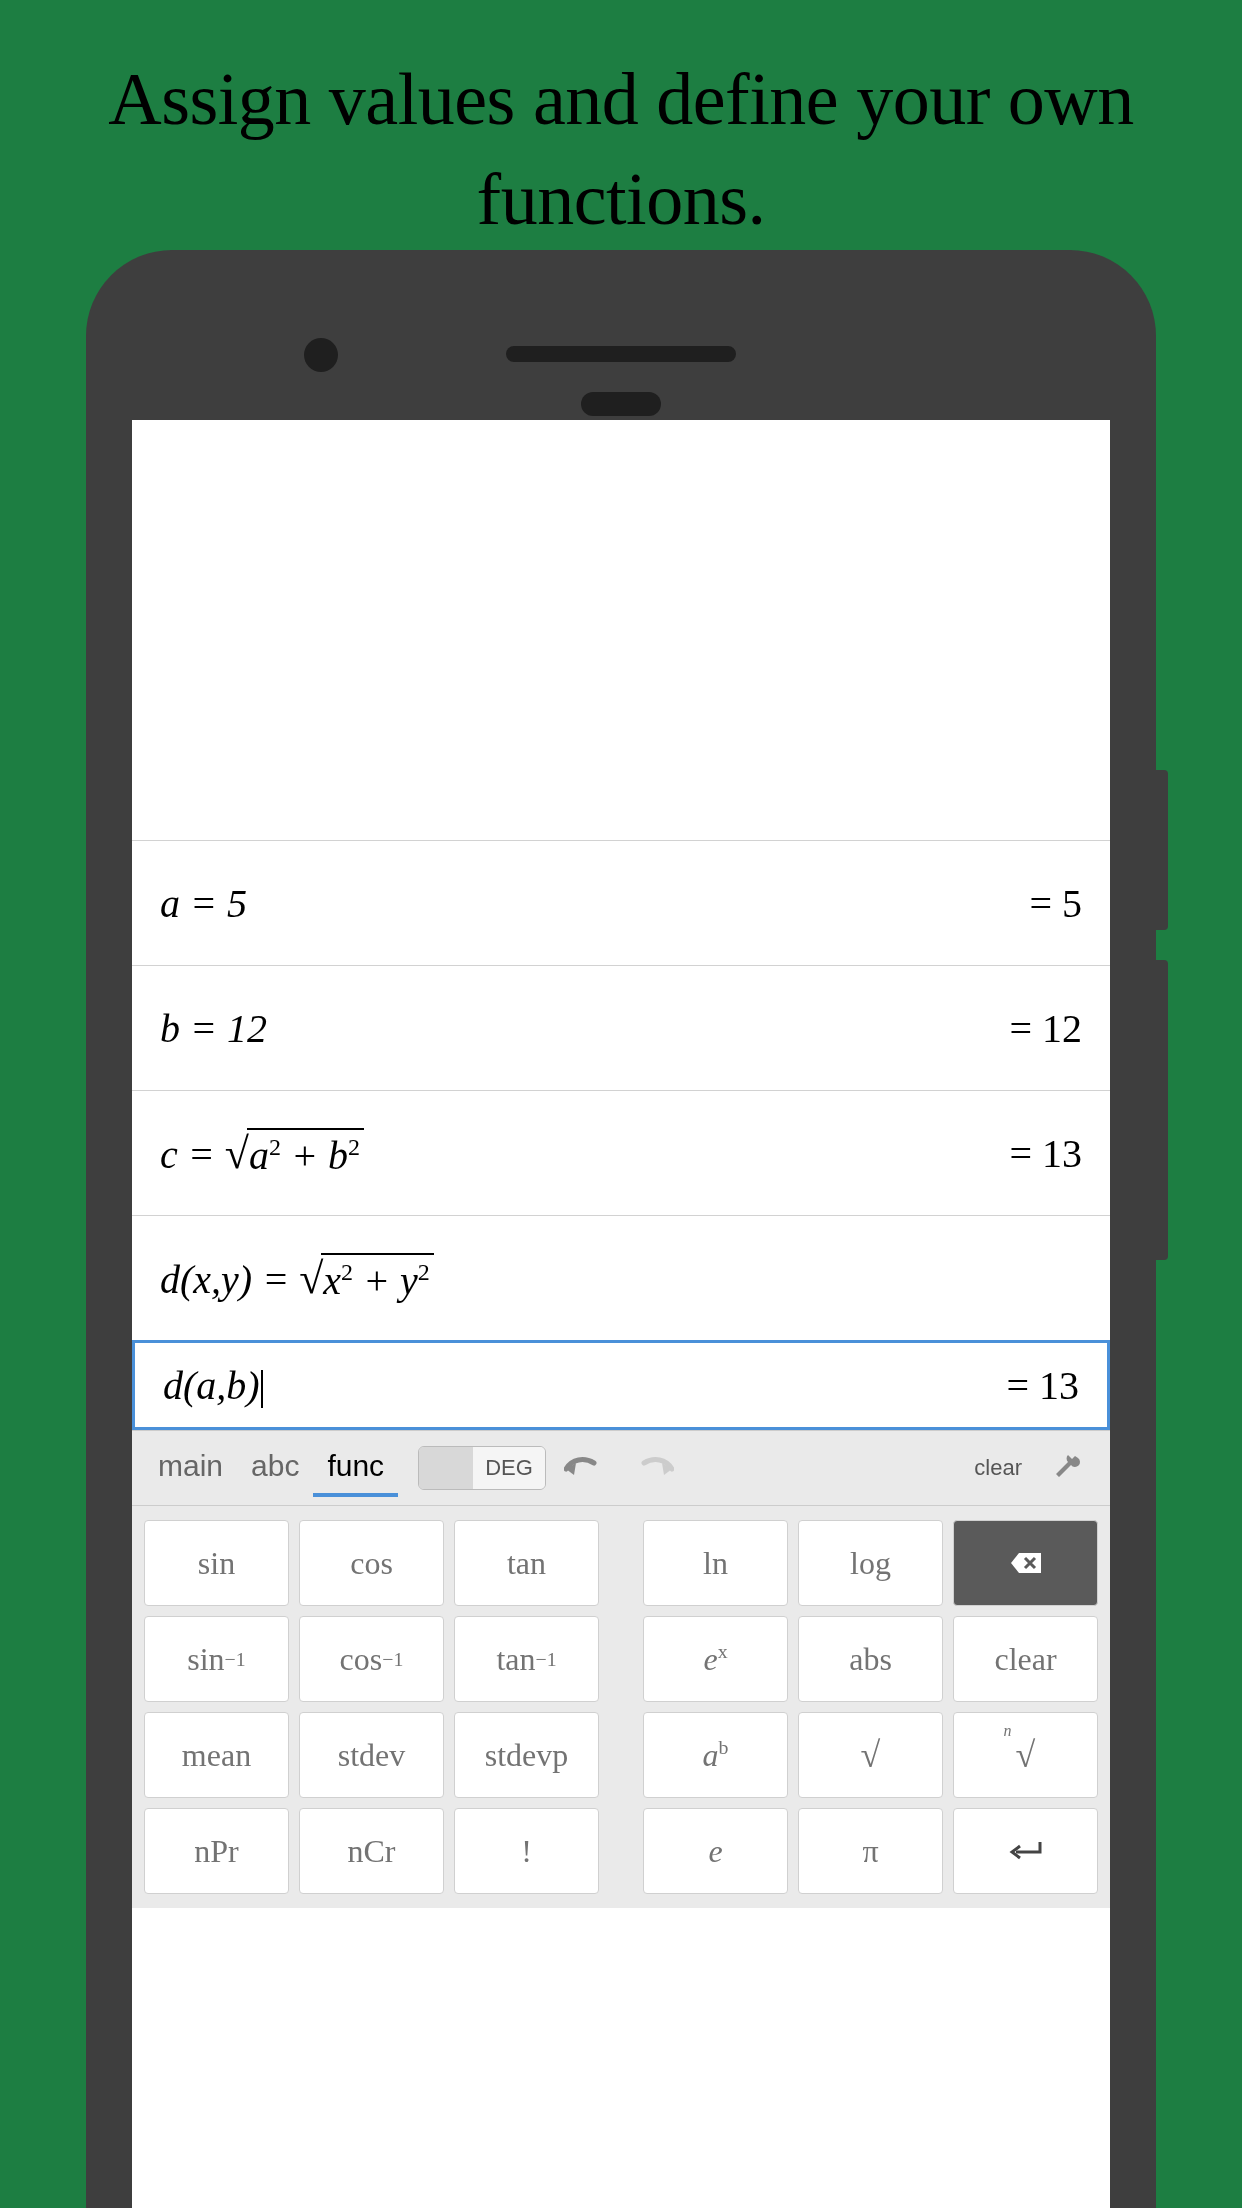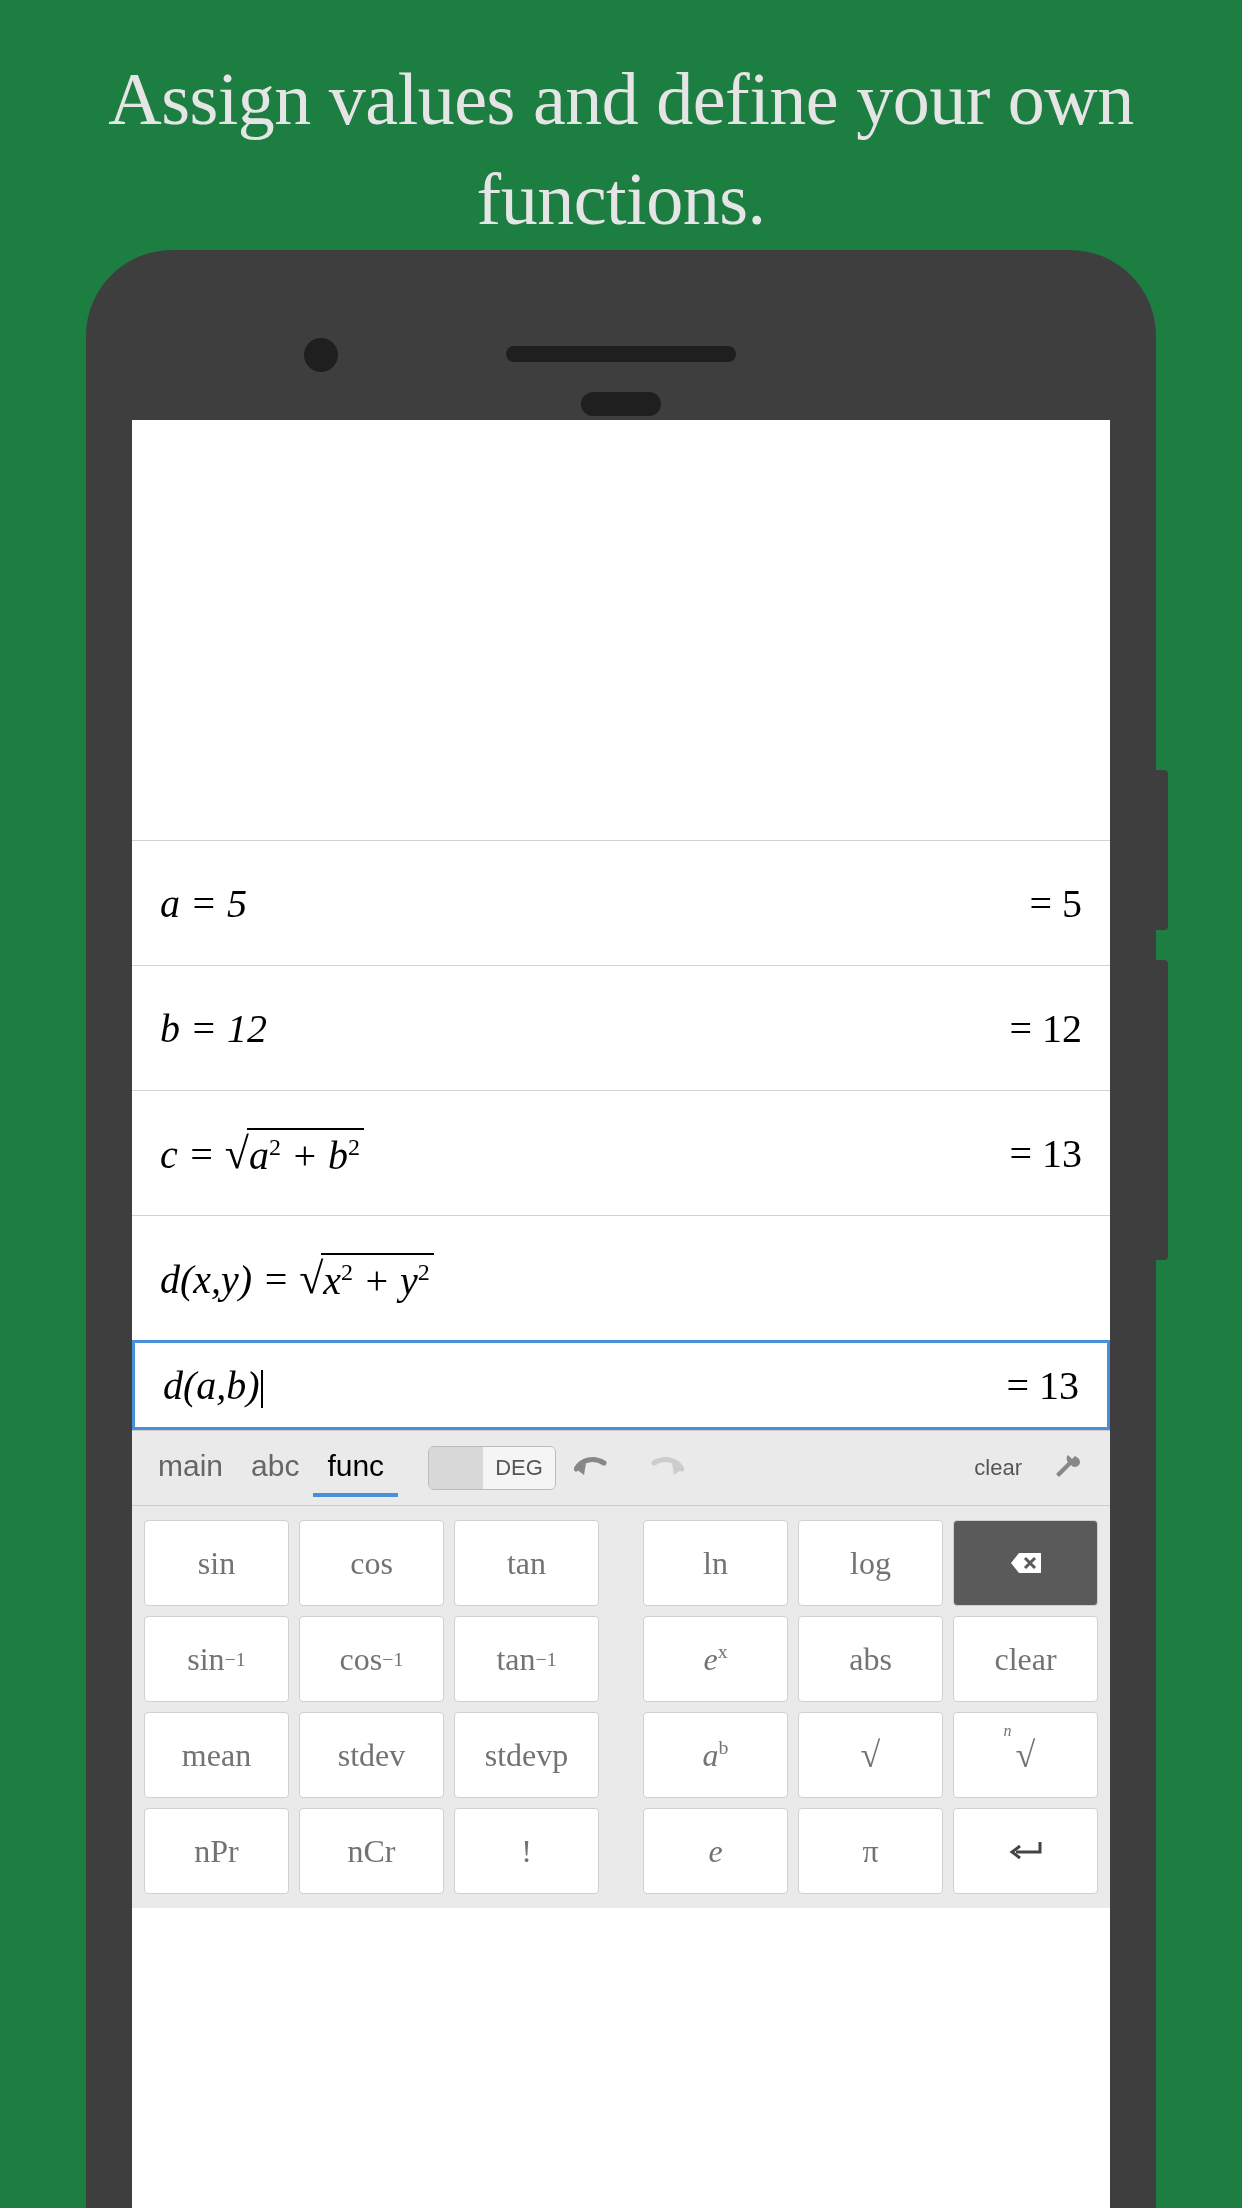--- a/index.html
+++ b/index.html
@@ -4,21 +4,21 @@
 <style>
 * { box-sizing: border-box; margin: 0; padding: 0; }
 body {
   background: #1d7e42;
   width: 1242px;
   height: 2208px;
   font-family: Georgia, 'Times New Roman', serif;
   overflow: hidden;
 }
 .headline {
-  color: #e5e5e5;
+  color: #000000;
   text-align: center;
   font-size: 74px;
   line-height: 1.35;
   padding: 50px 40px 0;
   letter-spacing: -0.5px;
 }
 .phone-frame {
   position: absolute;
   left: 86px;
   top: 250px;
@@ -142,21 +142,21 @@
 }
 .tab.active {
   color: #000;
   border-bottom: 4px solid #4a90d9;
   font-weight: 500;
 }
 .deg-toggle {
   display: flex;
   border: 1px solid #bbb;
   border-radius: 6px;
-  margin-left: 24px;
+  margin-left: 14px;
   overflow: hidden;
 }
 .deg-toggle .seg {
   padding: 8px 12px;
   background: #f5f5f5;
   color: #555;
   font-size: 22px;
 }
 .deg-toggle .seg.empty {
   background: #d8d8d8;

